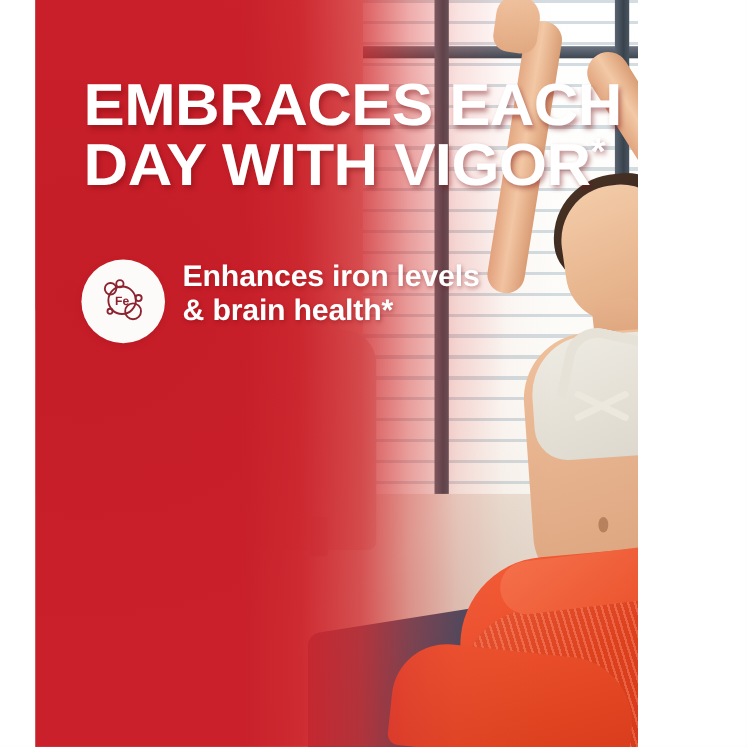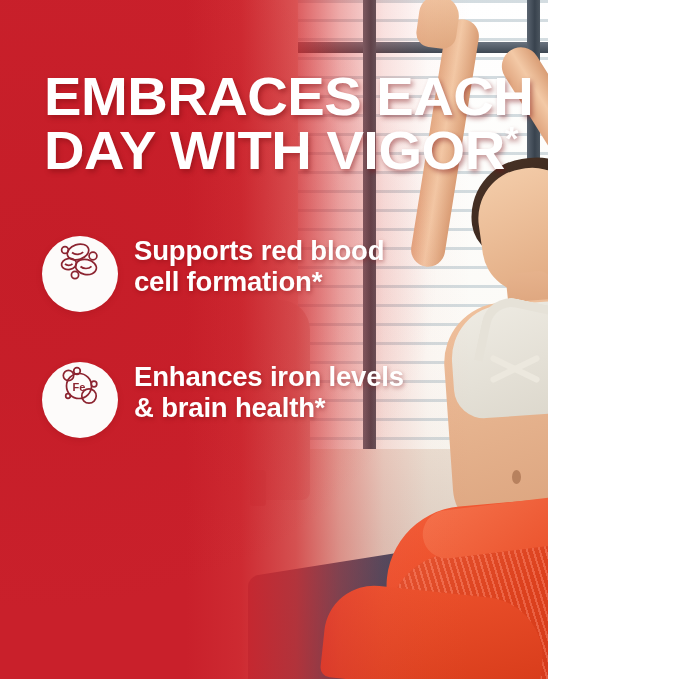--- a/index.html
+++ b/index.html
@@ -3,20 +3,21 @@
 <meta charset="utf-8">
 <style>
   html,body{margin:0;padding:0;background:#fff;}
   body{font-family:"Liberation Sans",sans-serif;}
 
   .ad{
     position:relative;
     width:548px;height:679px;
     overflow:hidden;
     background:#7f1d1d;
+    margin-left:32px;
   }
 
   
   .photo{position:absolute;inset:0;overflow:hidden;}
 
   
   .room{
     position:absolute;inset:0;
     background:
       linear-gradient(100deg,#e8b9b4 0%,#eec9c2 30%,#f6ded6 52%,#fdf4ea 70%,#ffffff 88%,#f4f1ea 100%);
@@ -221,21 +222,21 @@
     display:flex;
     align-items:flex-start;
     margin-bottom:26px;
     min-height:96px;
   }
   .bullet .icon-wrap{
     flex:0 0 auto;
     width:76px;height:76px;margin-left:42px;margin-top:4px;
     background:#fdfbfa;
     border-radius:50%;
-    display:flex;justify-content:center;
+    display:flex;align-items:center;justify-content:center;
     box-shadow:0 2px 6px rgba(120,10,15,.18);
   }
   .bullet .icon-wrap svg{display:block;}
   .bullet .btext{
     margin-left:16px;
     color:#ffffff;
     font-weight:bold;
     font-size:27px;
     line-height:1.16;
     letter-spacing:-0.2px;
@@ -297,37 +298,20 @@
   <div class="overlay"></div>
   <div class="overlay-soft"></div>
 
   <div class="content">
 
     <div class="headline"><span>EMBRACES EACH
 DAY WITH VIGOR</span><span class="star">*</span></div>
 
     <div class="bullets">
 
-      <div class="bullet b1">
-        <div class="icon-wrap">
-          <svg width="50" height="50" viewBox="0 0 50 50" fill="none" stroke="#8c2430" stroke-width="1.7">
-            <ellipse cx="23" cy="16" rx="11" ry="7.5" transform="rotate(-18 23 16)"></ellipse>
-            <path d="M17 16.5c3 2.6 8 2.6 11.2-.4"></path>
-            <ellipse cx="31" cy="31" rx="10.5" ry="7.5" transform="rotate(12 31 31)"></ellipse>
-            <path d="M25.5 30.5c3 2.6 8 2.8 11-.2"></path>
-            <ellipse cx="14" cy="28" rx="7.5" ry="5.5" transform="rotate(-10 14 28)"></ellipse>
-            <path d="M10 28c2 1.7 5.4 1.8 7.5-.2"></path>
-            <circle cx="10" cy="14" r="3.4"></circle>
-            <circle cx="38" cy="20" r="3.9"></circle>
-            <circle cx="20" cy="39" r="3.6"></circle>
-          </svg>
-        </div>
-        <div class="btext">Supports red blood
-cell formation*</div>
-      </div>
 
       <div class="bullet b2">
         <div class="icon-wrap">
           <svg width="50" height="50" viewBox="0 0 50 50" fill="none" stroke="#8c2430" stroke-width="1.7">
             <circle cx="24" cy="24" r="12.5"></circle>
             <circle cx="13.5" cy="13.5" r="5.2"></circle>
             <circle cx="22" cy="9" r="3.3"></circle>
             <circle cx="34" cy="34" r="7.2"></circle>
             <circle cx="39" cy="22" r="2.8"></circle>
             <circle cx="13" cy="34" r="2.3"></circle>

